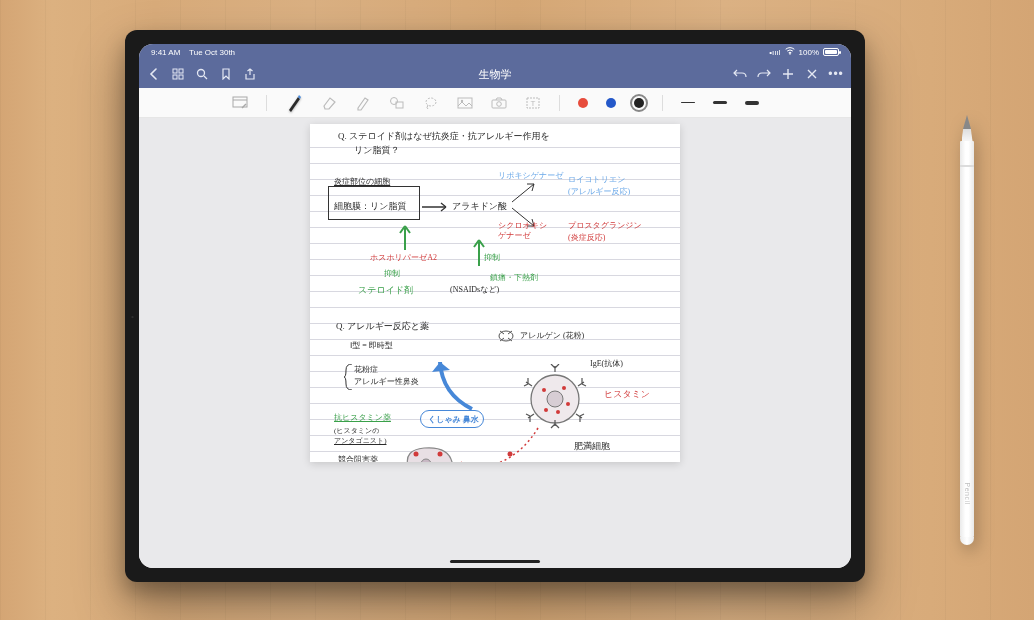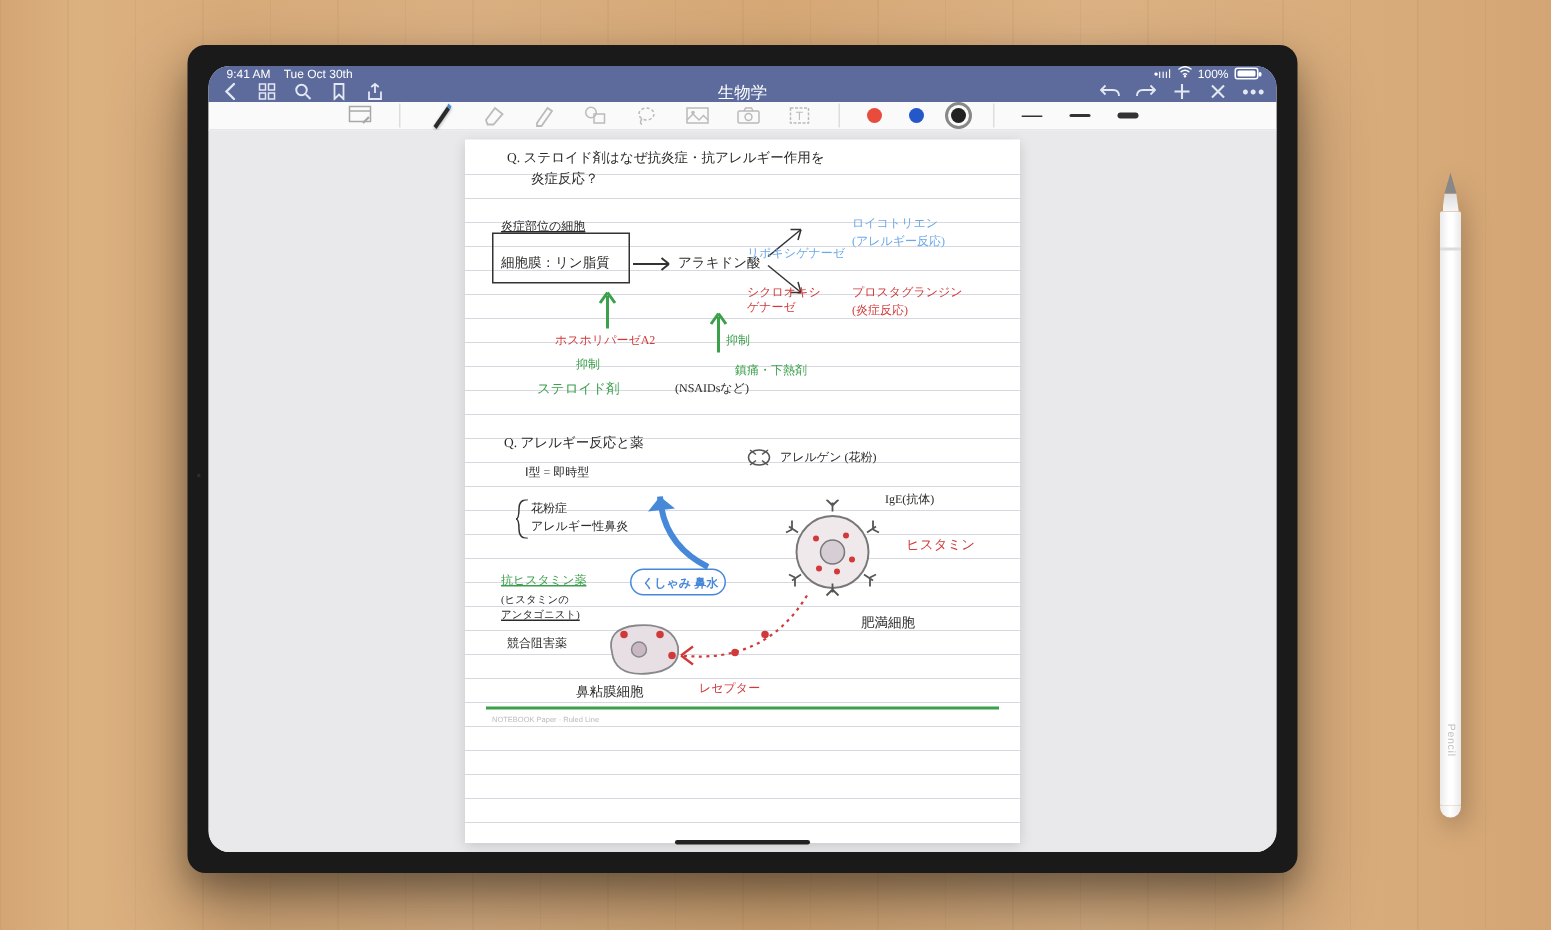--- a/index.html
+++ b/index.html
@@ -79,21 +79,21 @@
   .color-dot { width:10px; height:10px; border-radius:50%; cursor:pointer; }
   .stroke-sample { height:2px; border-radius:2px; background:#333; }
   .canvas-area {
     flex:1;
     background: #e9e9eb;
     display:flex; justify-content:center;
     padding: 6px 0;
     position:relative;
   }
   .page {
-    width: 370px; height: 469px;
+    width: 370px; height: 338px;
     background: #fff;
     box-shadow: 0 2px 8px rgba(0,0,0,.15);
     position: relative;
     overflow:hidden;
   }
   .page::before {
     content:"";
     position:absolute; inset:0;
     background-image: repeating-linear-gradient(to bottom, transparent 0, transparent 15px, #d8d8e0 15px, #d8d8e0 16px);
     top: 8px;
@@ -281,37 +281,37 @@
       <span style="width:1px;height:16px;background:#ddd;"></span>
       <span class="stroke-sample" style="width:14px; height:1px;"></span>
       <span class="stroke-sample" style="width:14px; height:2.5px;"></span>
       <span class="stroke-sample" style="width:14px; height:4px; border-radius:3px;"></span>
     </div>
 
     <div class="canvas-area">
       <div class="page">
 
         <div class="hw black" style="left:28px; top:6px;">Q. ステロイド剤はなぜ抗炎症・抗アレルギー作用を</div>
-        <div class="hw black" style="left:44px; top:20px;">炎症反応？</div>
+        <div class="hw black" style="left:44px; top:20px;">リン脂質？</div>
 
         <div class="box" style="left:18px; top:62px; width:92px; height:34px;"></div>
         <div class="hw black sm" style="left:24px; top:52px; text-decoration:underline;">炎症部位の細胞</div>
         <div class="hw black" style="left:24px; top:76px;">細胞膜：リン脂質</div>
 
         <svg class="arrow" style="left:112px; top:78px;" width="30" height="10">
             <line x1="0" y1="5" x2="24" y2="5" stroke="#333" stroke-width="1.3"></line>
             <path d="M24 5 L19 1 M24 5 L19 9" stroke="#333" stroke-width="1.3" fill="none"></path>
           </svg>
         <div class="hw black" style="left:142px; top:76px;">アラキドン酸</div>
 
         <svg class="arrow" style="left:200px; top:56px;" width="30" height="24">
             <line x1="2" y1="22" x2="24" y2="4" stroke="#333"></line>
             <path d="M24 4 L17 4 M24 4 L22 11" stroke="#333" fill="none"></path>
           </svg>
-        <div class="hw lblue sm" style="left:188px; top:46px;margin-top:24px;">リポキシゲナーゼ</div>
+        <div class="hw lblue sm" style="left:188px; top:46px;">リポキシゲナーゼ</div>
         <div class="hw lblue sm" style="left:258px; top:50px;">ロイコトリエン</div>
         <div class="hw lblue sm" style="left:258px; top:62px;">(アレルギー反応)</div>
 
         <svg class="arrow" style="left:200px; top:82px;" width="30" height="24">
             <line x1="2" y1="2" x2="24" y2="20" stroke="#333"></line>
             <path d="M24 20 L17 20 M24 20 L22 13" stroke="#333" fill="none"></path>
           </svg>
         <div class="hw red sm" style="left:188px; top:96px;">シクロオキシ</div>
         <div class="hw red sm" style="left:188px; top:106px;">ゲナーゼ</div>
         <div class="hw red sm" style="left:258px; top:96px;">プロスタグランジン</div>

